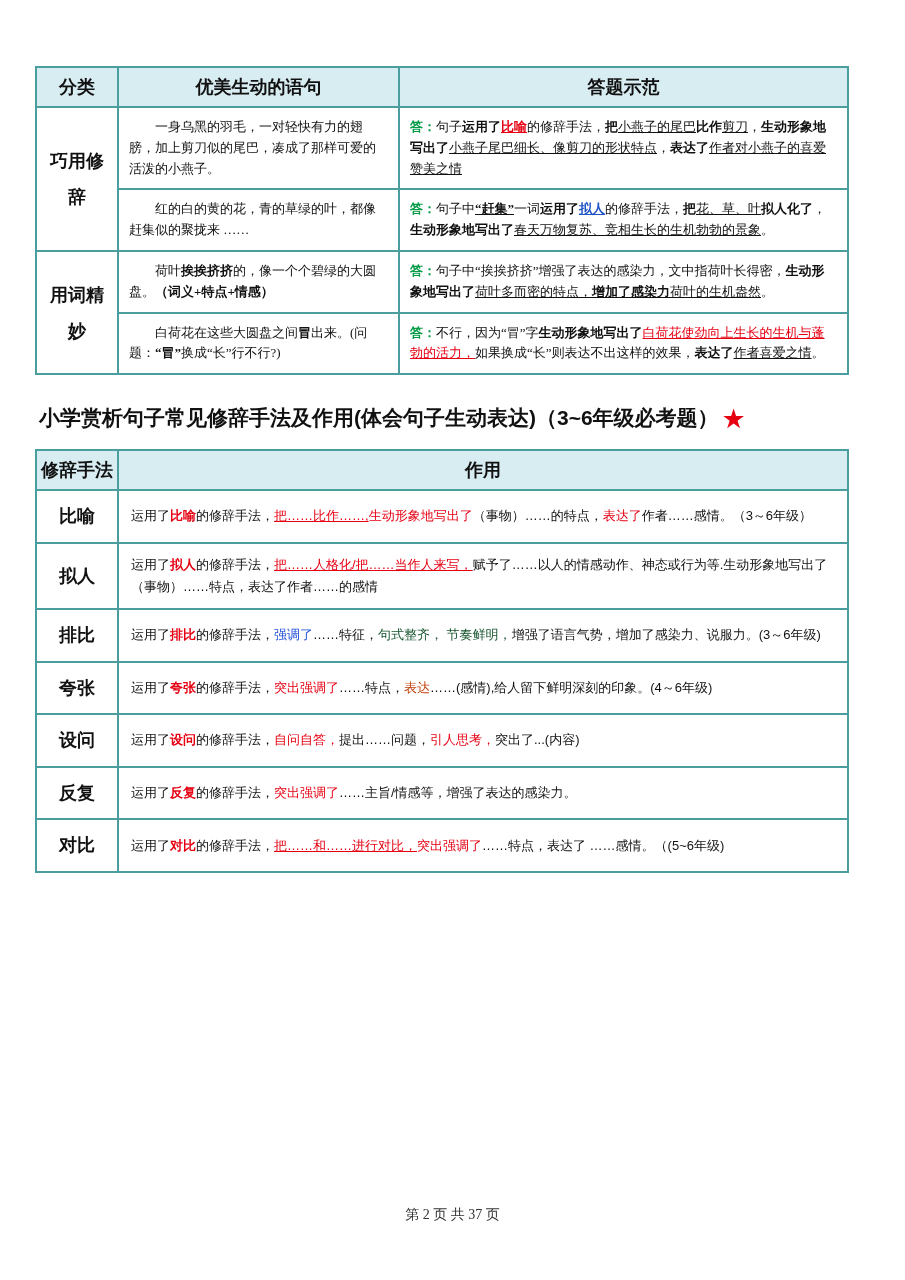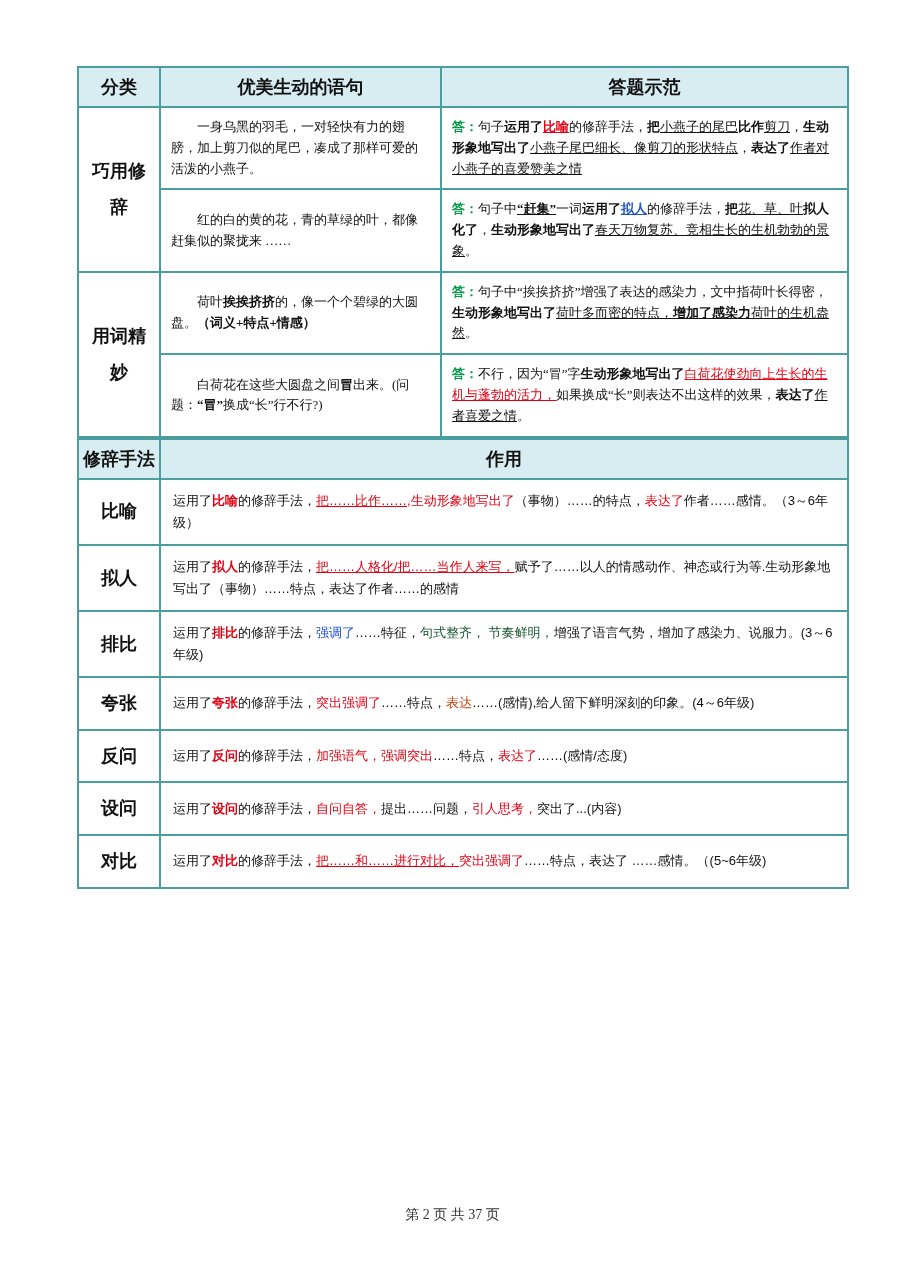--- a/index.html
+++ b/index.html
@@ -3,21 +3,21 @@
 <meta charset="utf-8">
 <style>
   * { box-sizing: border-box; }
   html, body { margin: 0; padding: 0; background: #ffffff; }
   body {
     width: 905px; height: 1280px; position: relative;
     font-family: "Liberation Sans", "DejaVu Sans", sans-serif;
     color: #111111;
     --border: #4a9e9e; --hbg: #d8edf2; --red: #e60012;
   }
-  .page { position: absolute; inset: 0; padding: 66px 56px 0 77px; }
+  .page { position: absolute; inset: 0; padding: 66px 56px 0 26px; margin-left: 9px; }
 
   table { border-collapse: collapse; width: 100%; table-layout: fixed; }
   .t1 th, .t1 td, .t2 th, .t2 td { border: 2px solid var(--border); vertical-align: middle; }
 
   th {
     background: var(--hbg); font-size: 18px; font-weight: bold;
     padding: 7px 4px; text-align: center;
     font-family: "Liberation Sans", "DejaVu Sans", sans-serif;
   }
 
@@ -85,20 +85,23 @@
           <td class="sentence"><span>荷叶</span><span style="font-weight: bold;">挨挨挤挤</span><span>的，像一个个碧绿的大圆盘。</span><span style="font-weight: bold;">（词义+特点+情感）</span></td>
           <td class="answer"><span style="font-weight: bold; color: rgb(0, 153, 68);">答：</span><span>句子中“挨挨挤挤”增强了表达的感染力，文中指荷叶长得密，</span><span style="font-weight: bold;">生动形象地写出了</span><span style="text-decoration: underline;">荷叶多而密的特点，</span><span style="font-weight: bold; text-decoration: underline;">增加了感染力</span><span style="text-decoration: underline;">荷叶的生机盎然</span><span>。</span></td>
         </tr>
         <tr>
           <td class="sentence"><span>白荷花在这些大圆盘之间</span><span style="font-weight: bold;">冒</span><span>出来。(问题：</span><span style="font-weight: bold;">“冒”</span><span>换成“长”行不行?)</span></td>
           <td class="answer"><span style="font-weight: bold; color: rgb(0, 153, 68);">答：</span><span>不行，因为“冒”字</span><span style="font-weight: bold;">生动形象地写出了</span><span style="text-decoration: underline; color: rgb(230, 0, 18);">白荷花使劲向上生长的生机与蓬勃的活力，</span><span>如果换成“长”则表达不出这样的效果，</span><span style="font-weight: bold;">表达了</span><span style="text-decoration: underline;">作者喜爱之情</span><span>。</span></td>
         </tr>
       </tbody>
   </table>
 
+  <div class="section-title">
+    <span>小学赏析句子常见修辞手法及作用(体会句子生动表达)（3~6年级必考题）</span><span class="star">★</span>
+  </div>
 
   <table class="t2">
     <colgroup>
       <col style="width:82px">
         <col>
     </colgroup>
     <thead>
       <tr>
         <th>修辞手法</th>
         <th>作用</th>
@@ -115,26 +118,26 @@
         </tr>
         <tr>
           <td class="dev">排比</td>
           <td class="use"><span>运用了</span><span style="font-weight: bold; color: rgb(230, 0, 18);">排比</span><span>的修辞手法，</span><span style="color: #1d4ed8;">强调了</span><span>……特征，</span><span style="color: #14532d;">句式整齐， 节奏鲜明，</span><span>增强了语言气势，增加了感染力、说服力。(3～6年级)</span></td>
         </tr>
         <tr>
           <td class="dev">夸张</td>
           <td class="use"><span>运用了</span><span style="font-weight: bold; color: rgb(230, 0, 18);">夸张</span><span>的修辞手法，</span><span style="color: rgb(230, 0, 18);">突出强调了</span><span>……特点，</span><span style="color: #c2410c;">表达</span><span>……(感情),给人留下鲜明深刻的印象。(4～6年级)</span></td>
         </tr>
         <tr>
-          <td class="dev">反问</td>
-          <td class="use"><span>运用了</span><span style="font-weight: bold; color: rgb(230, 0, 18);">反问</span><span>的修辞手法，</span><span style="color: rgb(230, 0, 18);">加强语气，</span><span style="color: rgb(230, 0, 18);">强调突出</span><span>……特点，</span><span style="color: rgb(230, 0, 18);">表达了</span><span>……(感情/态度)</span></td>
+          <td class="dev">设问</td>
+          <td class="use"><span>运用了</span><span style="font-weight: bold; color: rgb(230, 0, 18);">设问</span><span>的修辞手法，</span><span style="color: rgb(230, 0, 18);">自问自答，</span><span>提出……问题，</span><span style="color: rgb(230, 0, 18);">引人思考，</span><span>突出了...(内容)</span></td>
         </tr>
         <tr>
-          <td class="dev">设问</td>
-          <td class="use"><span>运用了</span><span style="font-weight: bold; color: rgb(230, 0, 18);">设问</span><span>的修辞手法，</span><span style="color: rgb(230, 0, 18);">自问自答，</span><span>提出……问题，</span><span style="color: rgb(230, 0, 18);">引人思考，</span><span>突出了...(内容)</span></td>
+          <td class="dev">反复</td>
+          <td class="use"><span>运用了</span><span style="font-weight: bold; color: rgb(230, 0, 18);">反复</span><span>的修辞手法，</span><span style="color: rgb(230, 0, 18);">突出强调了</span><span>……主旨/情感等，增强了表达的感染力。</span></td>
         </tr>
         <tr>
           <td class="dev">对比</td>
           <td class="use"><span>运用了</span><span style="font-weight: bold; color: rgb(230, 0, 18);">对比</span><span>的修辞手法，</span><span style="text-decoration: underline; color: rgb(230, 0, 18); text-align: center;">把……和……进行对比，</span><span style="color: rgb(230, 0, 18);">突出强调了</span><span>……特点，表达了 ……感情。（(5~6年级)</span></td>
         </tr>
       </tbody>
   </table>
 
 </div>
 

